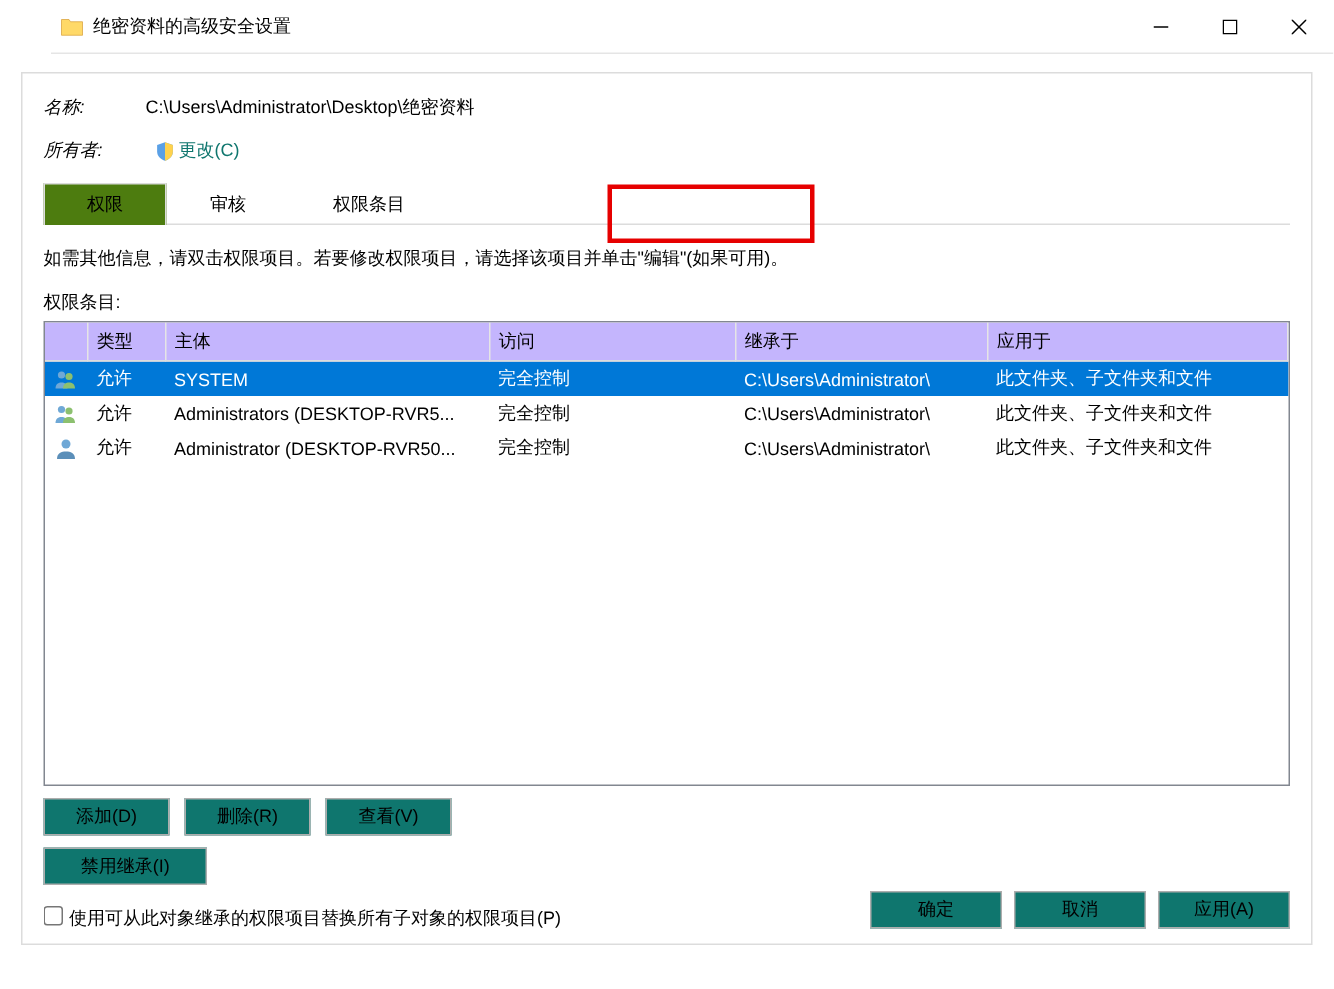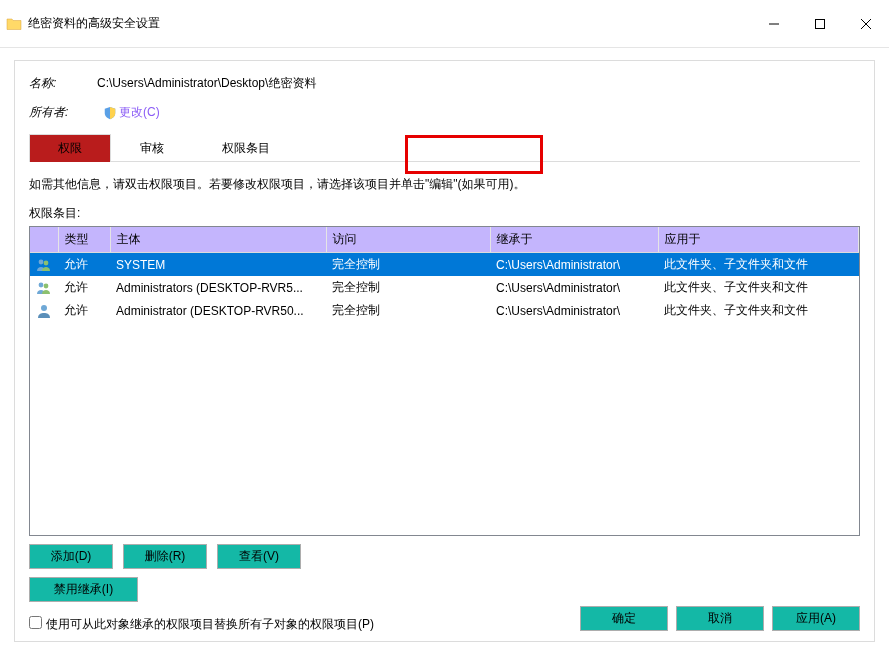--- a/index.html
+++ b/index.html
@@ -1,47 +1,47 @@
 <!DOCTYPE html>
 <html><head>
   <meta charset="utf-8">
   <style>
     * { box-sizing: border-box; margin: 0; padding: 0; }
     body { font-family: "Microsoft YaHei", "Segoe UI", Tahoma, sans-serif; font-size: 12px; background: #fff; color: #000; width: 889px; height: 659px; overflow: hidden; position: relative; }
-    .titlebar { height: 48px; display: flex; align-items: center; border-bottom: 1px solid #e5e5e5; padding-left: 6px; }
+    .titlebar { height: 36px; display: flex; align-items: center; border-bottom: 1px solid #e5e5e5; padding-left: 6px; margin-left: 34px; }
     .titlebar-icon { width: 16px; height: 16px; margin-right: 6px; }
     .titlebar-title { flex: 1; font-size: 12px; }
     .win-controls { display: flex; }
     .win-btn { width: 46px; height: 30px; display: flex; align-items: center; justify-content: center; }
     .content { padding: 12px 14px 8px 14px; }
     .panel { border: 1px solid #dcdcdc; padding: 14px 14px 12px 14px; height: 582px; position: relative; }
     .row { display: flex; align-items: center; margin-bottom: 12px; }
     .label-col { width: 68px; font-style: italic; }
     .owner-row { position: relative; }
-    .change-link { color: #8b5cf6; margin-left: 6px; cursor: pointer; display: inline-flex; align-items: center; }
+    .change-link { color: #0f766e; margin-left: 6px; cursor: pointer; display: inline-flex; align-items: center; }
     .shield-icon { width: 14px; height: 14px; margin-right: 2px; }
     .red-box { position: absolute; border: 3px solid #e60000; width: 138px; height: 39px; left: 390px; top: 74px; pointer-events: none; }
     .tabs { display: flex; border-bottom: 1px solid #dcdcdc; margin-top: 6px; }
     .tab { padding: 5px 28px; border: 1px solid transparent; border-bottom: none; cursor: pointer; font-size: 12px; position: relative; top: 1px; }
-    .tab.active { border-color: #dcdcdc; background: #b91c1c; }
+    .tab.active { border-color: #dcdcdc; background: #4d7c0f; }
     .info-text { margin: 14px 0 12px 0; }
     .entries-label { margin-bottom: 4px; }
     .table-wrap { border: 1px solid #828790; height: 310px; overflow: hidden; }
     .table { width: 100%; border-collapse: collapse; font-size: 12px; }
     .table th { text-align: left; font-weight: normal; padding: 4px 6px; border-right: 1px solid #e5e5e5; border-bottom: 1px solid #dcdcdc; background: #c4b5fd; }
     .table td { padding: 3px 6px; }
     .table tr.selected td { background: #0078d7; color: #fff; }
     .col-icon { width: 24px; }
     .col-type { width: 52px; }
     .col-principal { width: 216px; }
     .col-access { width: 164px; }
     .col-inherited { width: 168px; }
     .principal-icon { width: 16px; height: 16px; vertical-align: middle; }
     .btn-row { margin-top: 8px; display: flex; gap: 10px; }
-    .btn { padding: 3px 0; width: 84px; border: 1px solid #adadad; background: #14b8a6; font-size: 12px; font-family: inherit; cursor: pointer; text-align: center; }
+    .btn { padding: 3px 0; width: 84px; border: 1px solid #adadad; background: #0f766e; font-size: 12px; font-family: inherit; cursor: pointer; text-align: center; }
     .checkbox-row { margin-top: 14px; display: flex; align-items: flex-start; gap: 4px; }
     .checkbox-row input { width: 13px; height: 13px; }
     .footer { position: absolute; right: 14px; bottom: 10px; display: flex; gap: 8px; }
     .footer .btn { width: 88px; }
   </style>
 </head>
 <body>
 
 <div class="titlebar">
   <svg class="titlebar-icon" viewBox="0 0 16 16">

